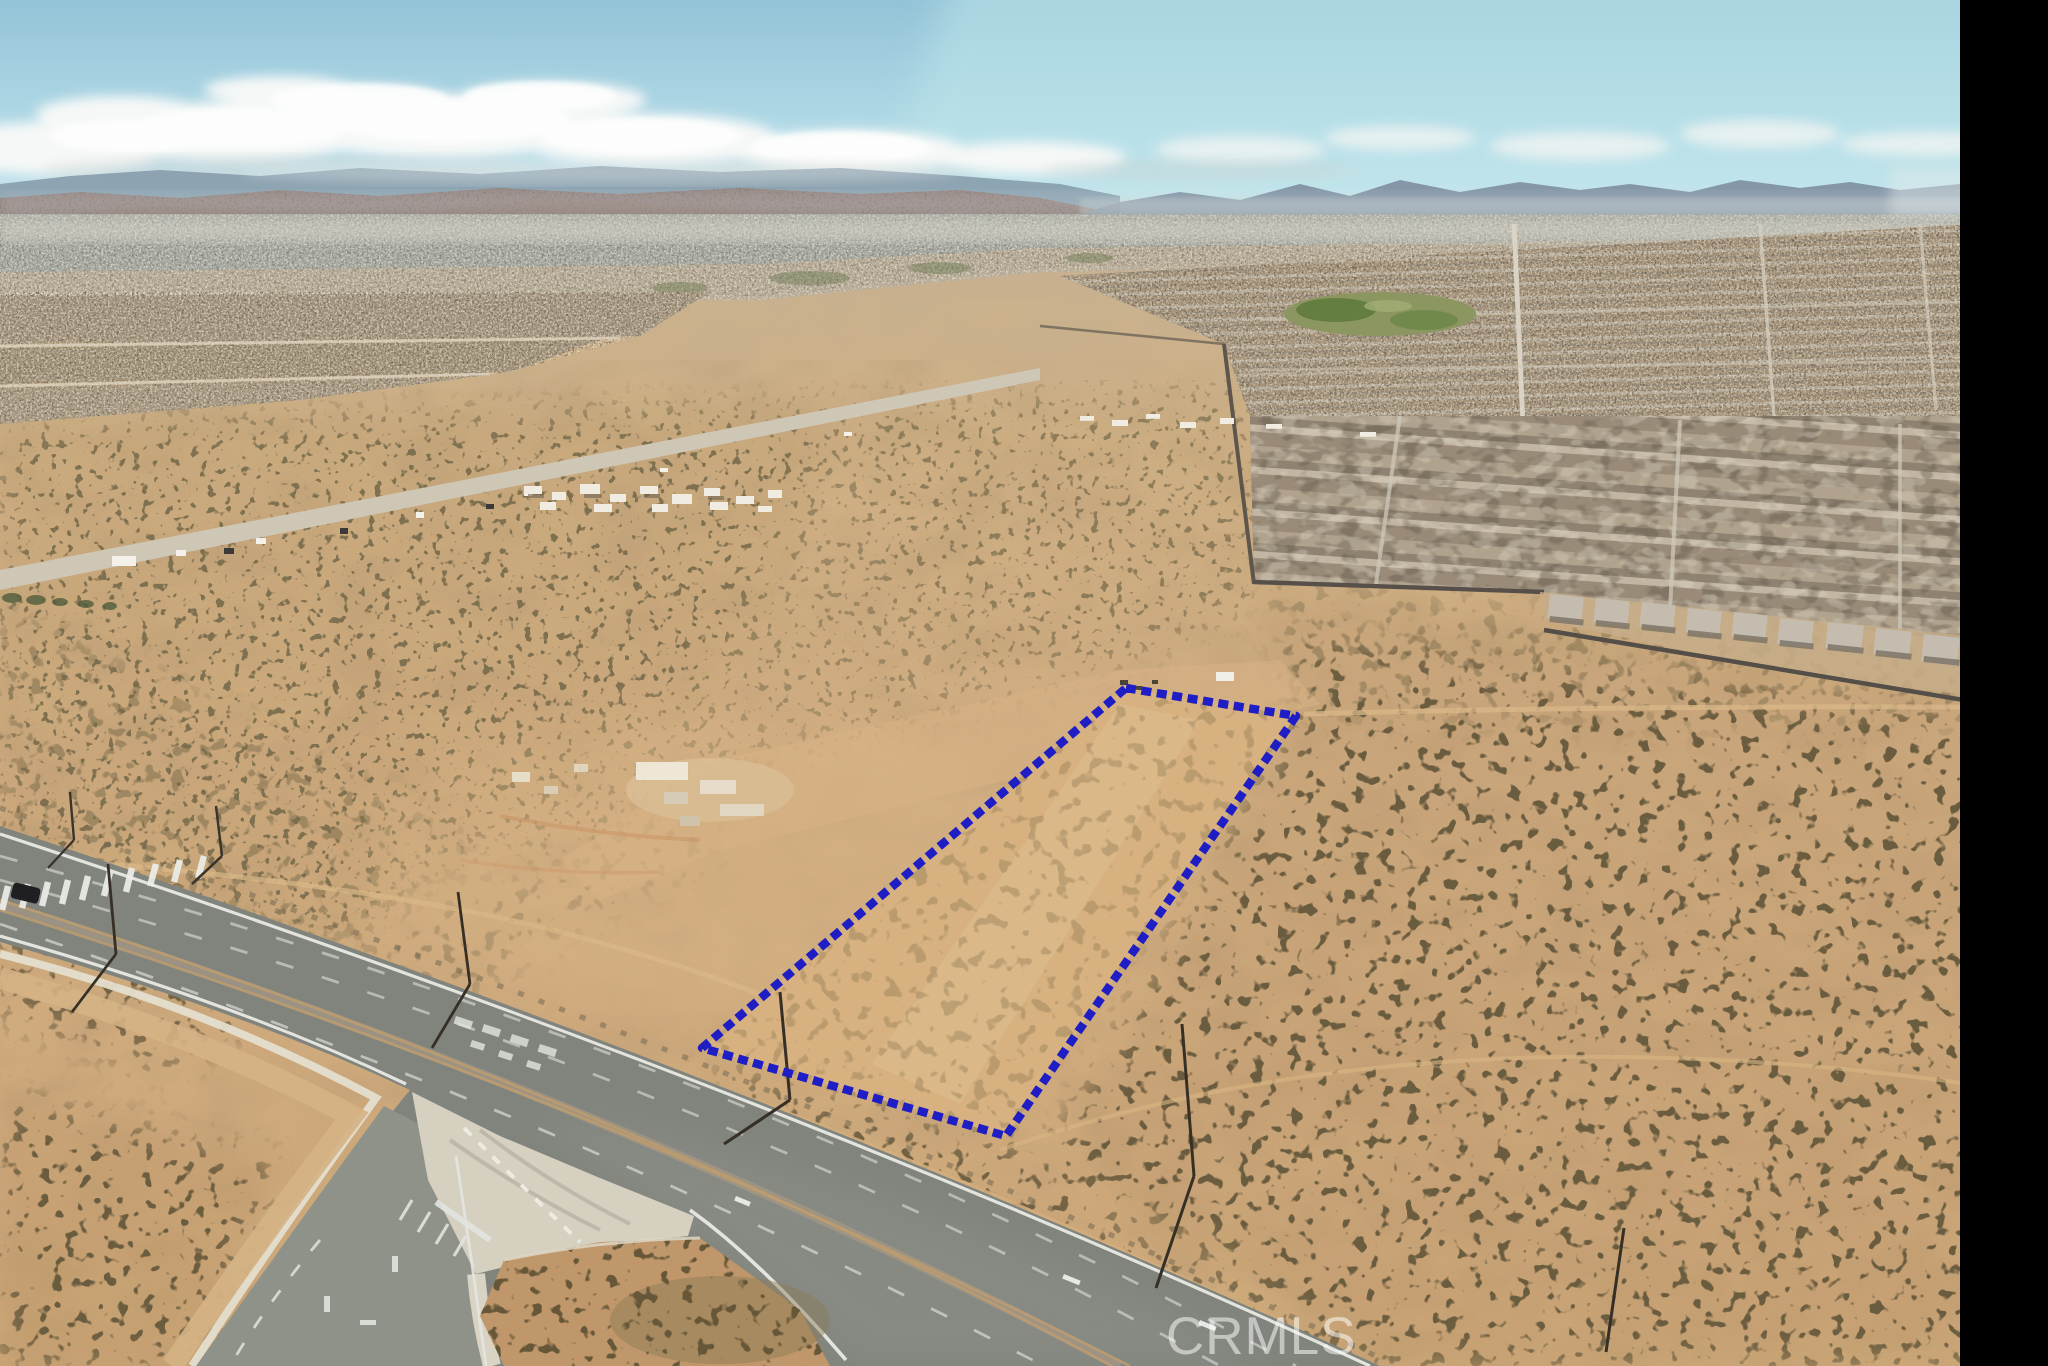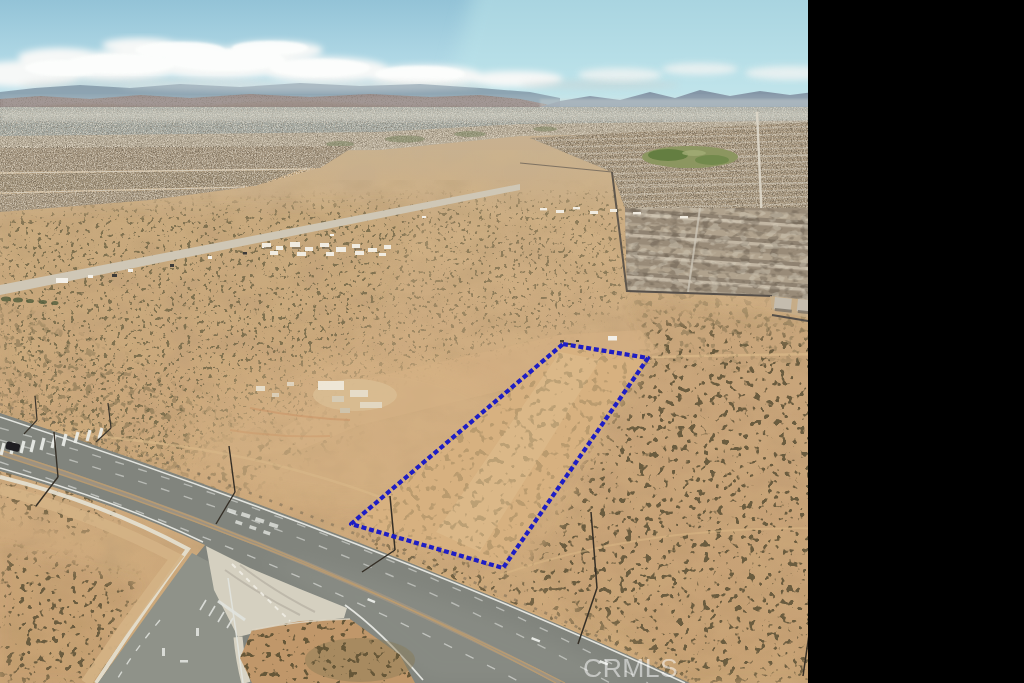--- a/index.html
+++ b/index.html
@@ -1,16 +1,16 @@
 <!DOCTYPE html>
 <html><head>
 <meta charset="utf-8">
 <style>
   html,body{margin:0;padding:0;background:#000;}
-  #stage{position:relative;width:808px;height:683px;overflow:hidden;font-family:"Liberation Sans", sans-serif;}
+  #stage{position:relative;width:980px;height:683px;overflow:hidden;font-family:"Liberation Sans", sans-serif;}
 </style>
 </head>
 <body>
 <div id="stage">
 <svg width="1024" height="683" viewBox="0 0 1024 683">
 <defs>
   <linearGradient id="skyg" x1="0" y1="0" x2="0" y2="1">
     <stop offset="0" stop-color="#93c3d7"></stop>
     <stop offset="0.55" stop-color="#b5dce8"></stop>
     <stop offset="1" stop-color="#d8ecf0"></stop>

